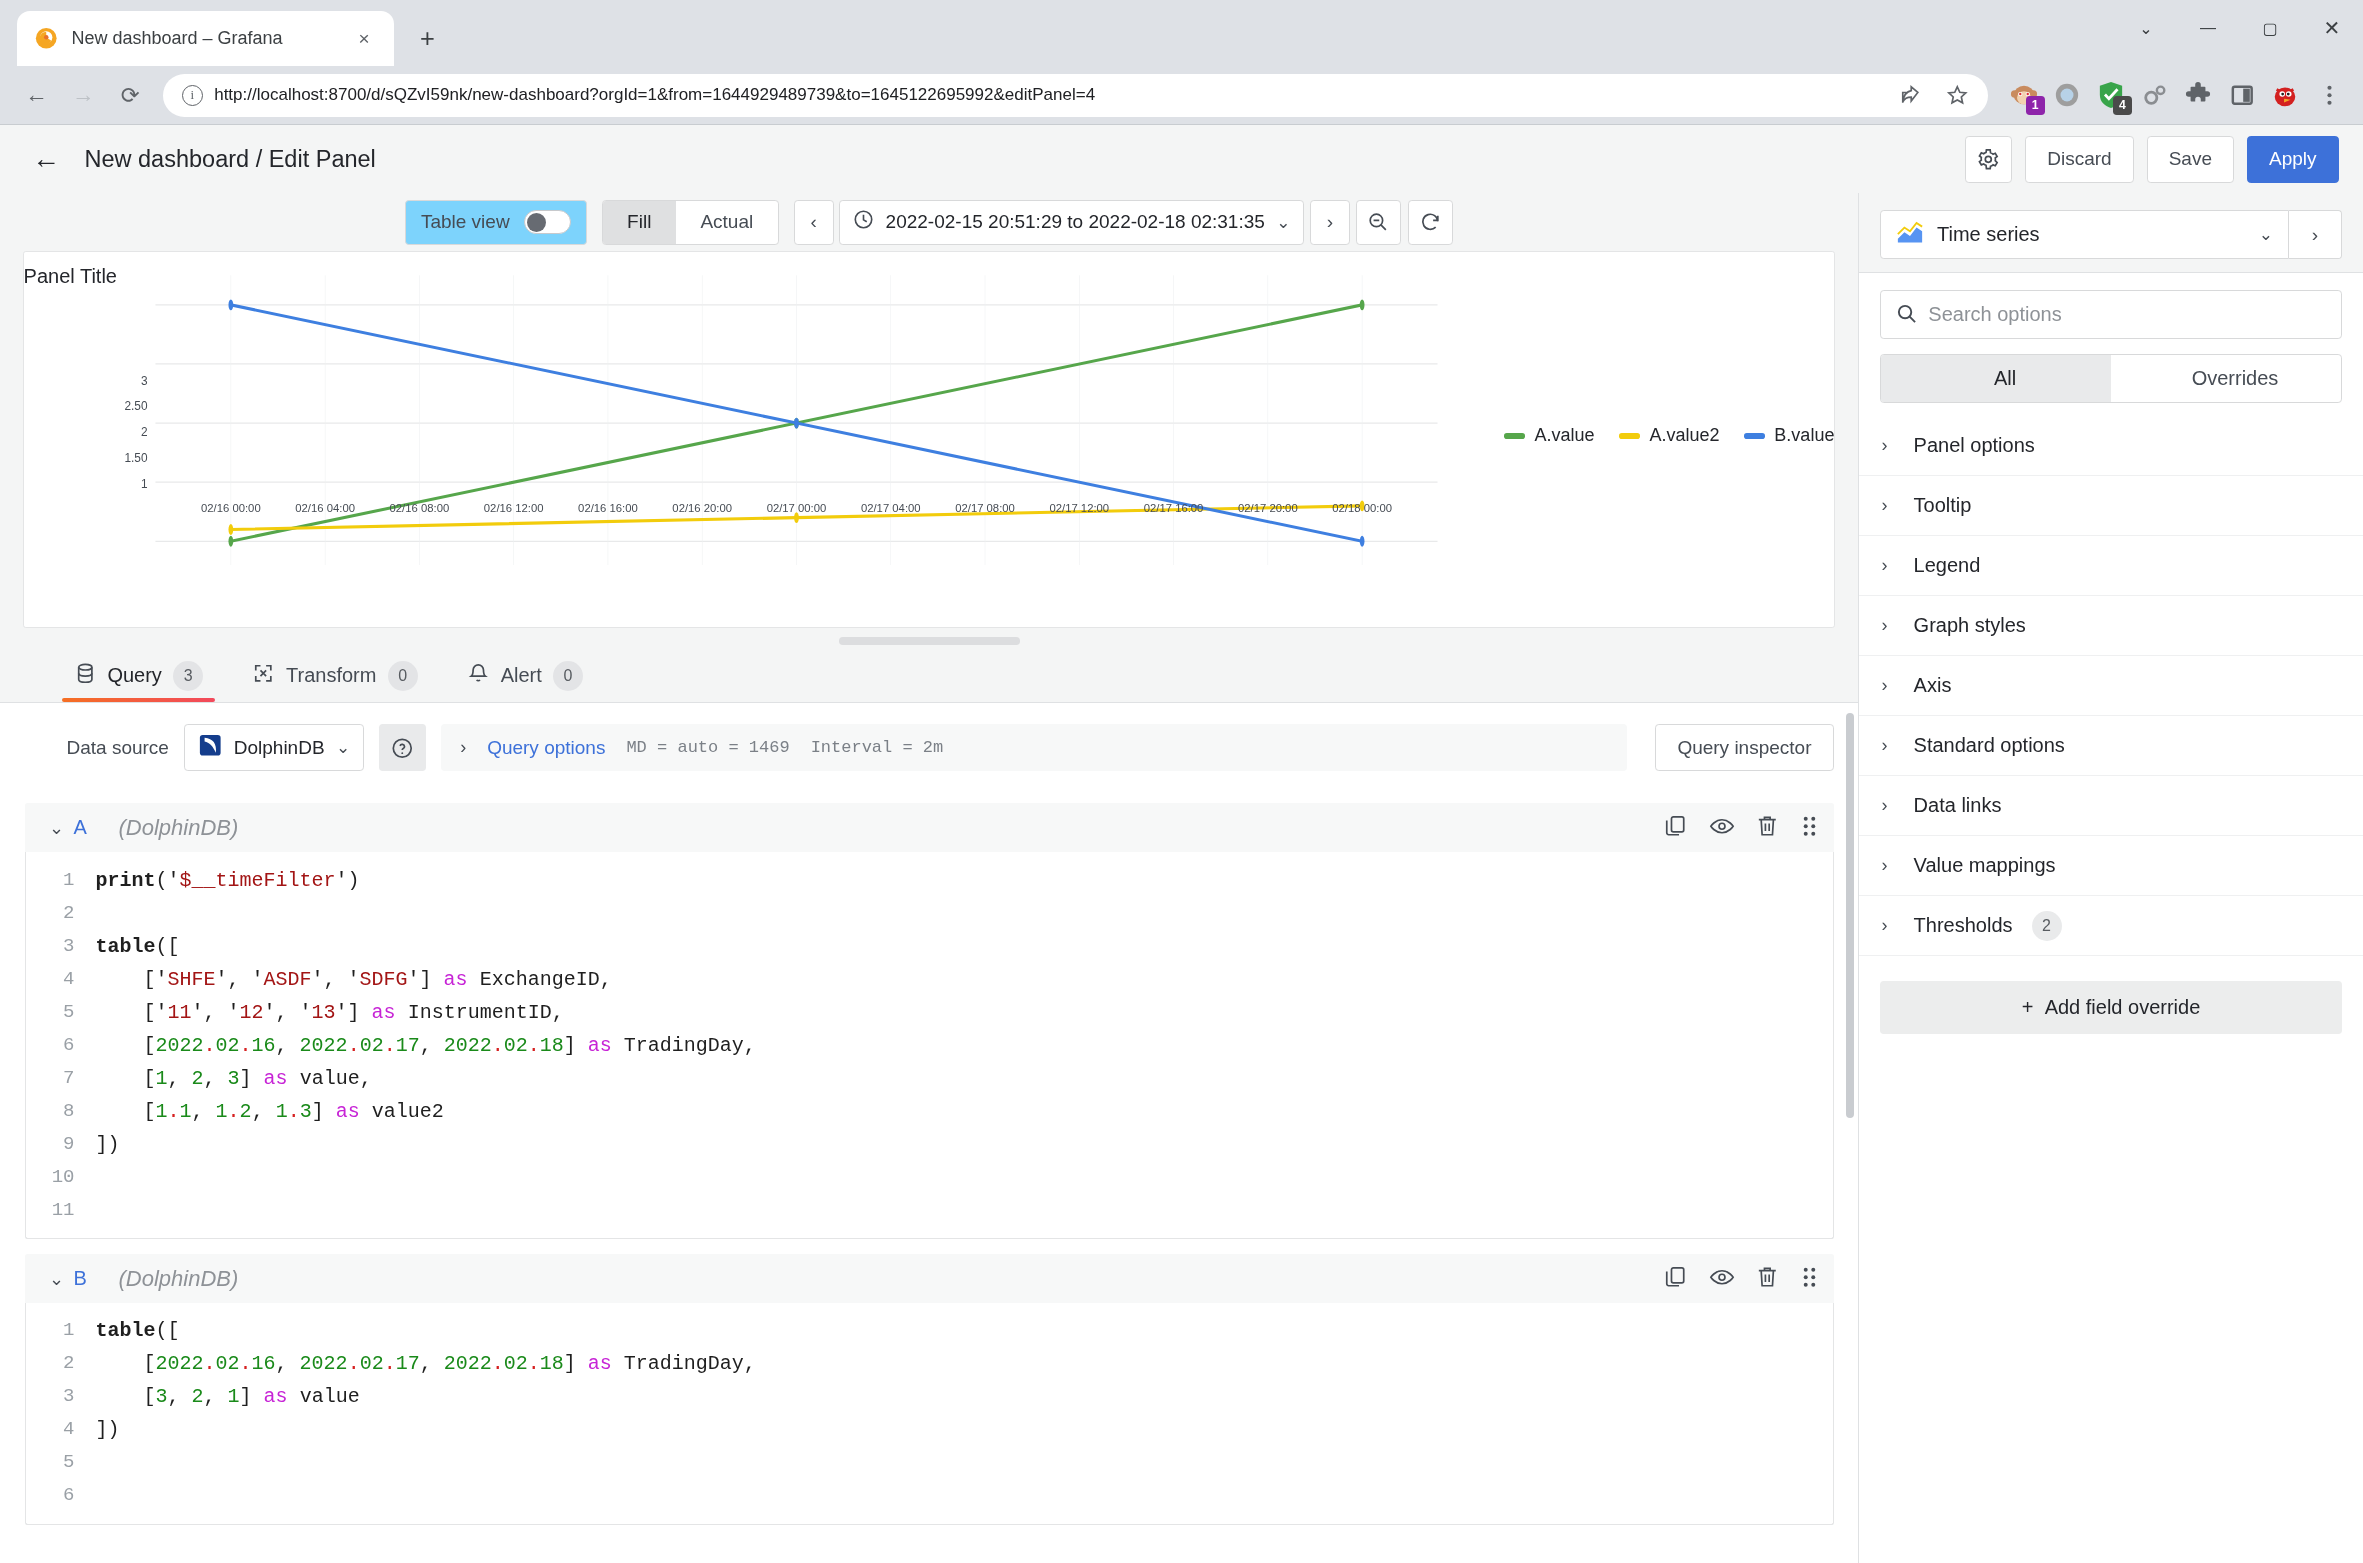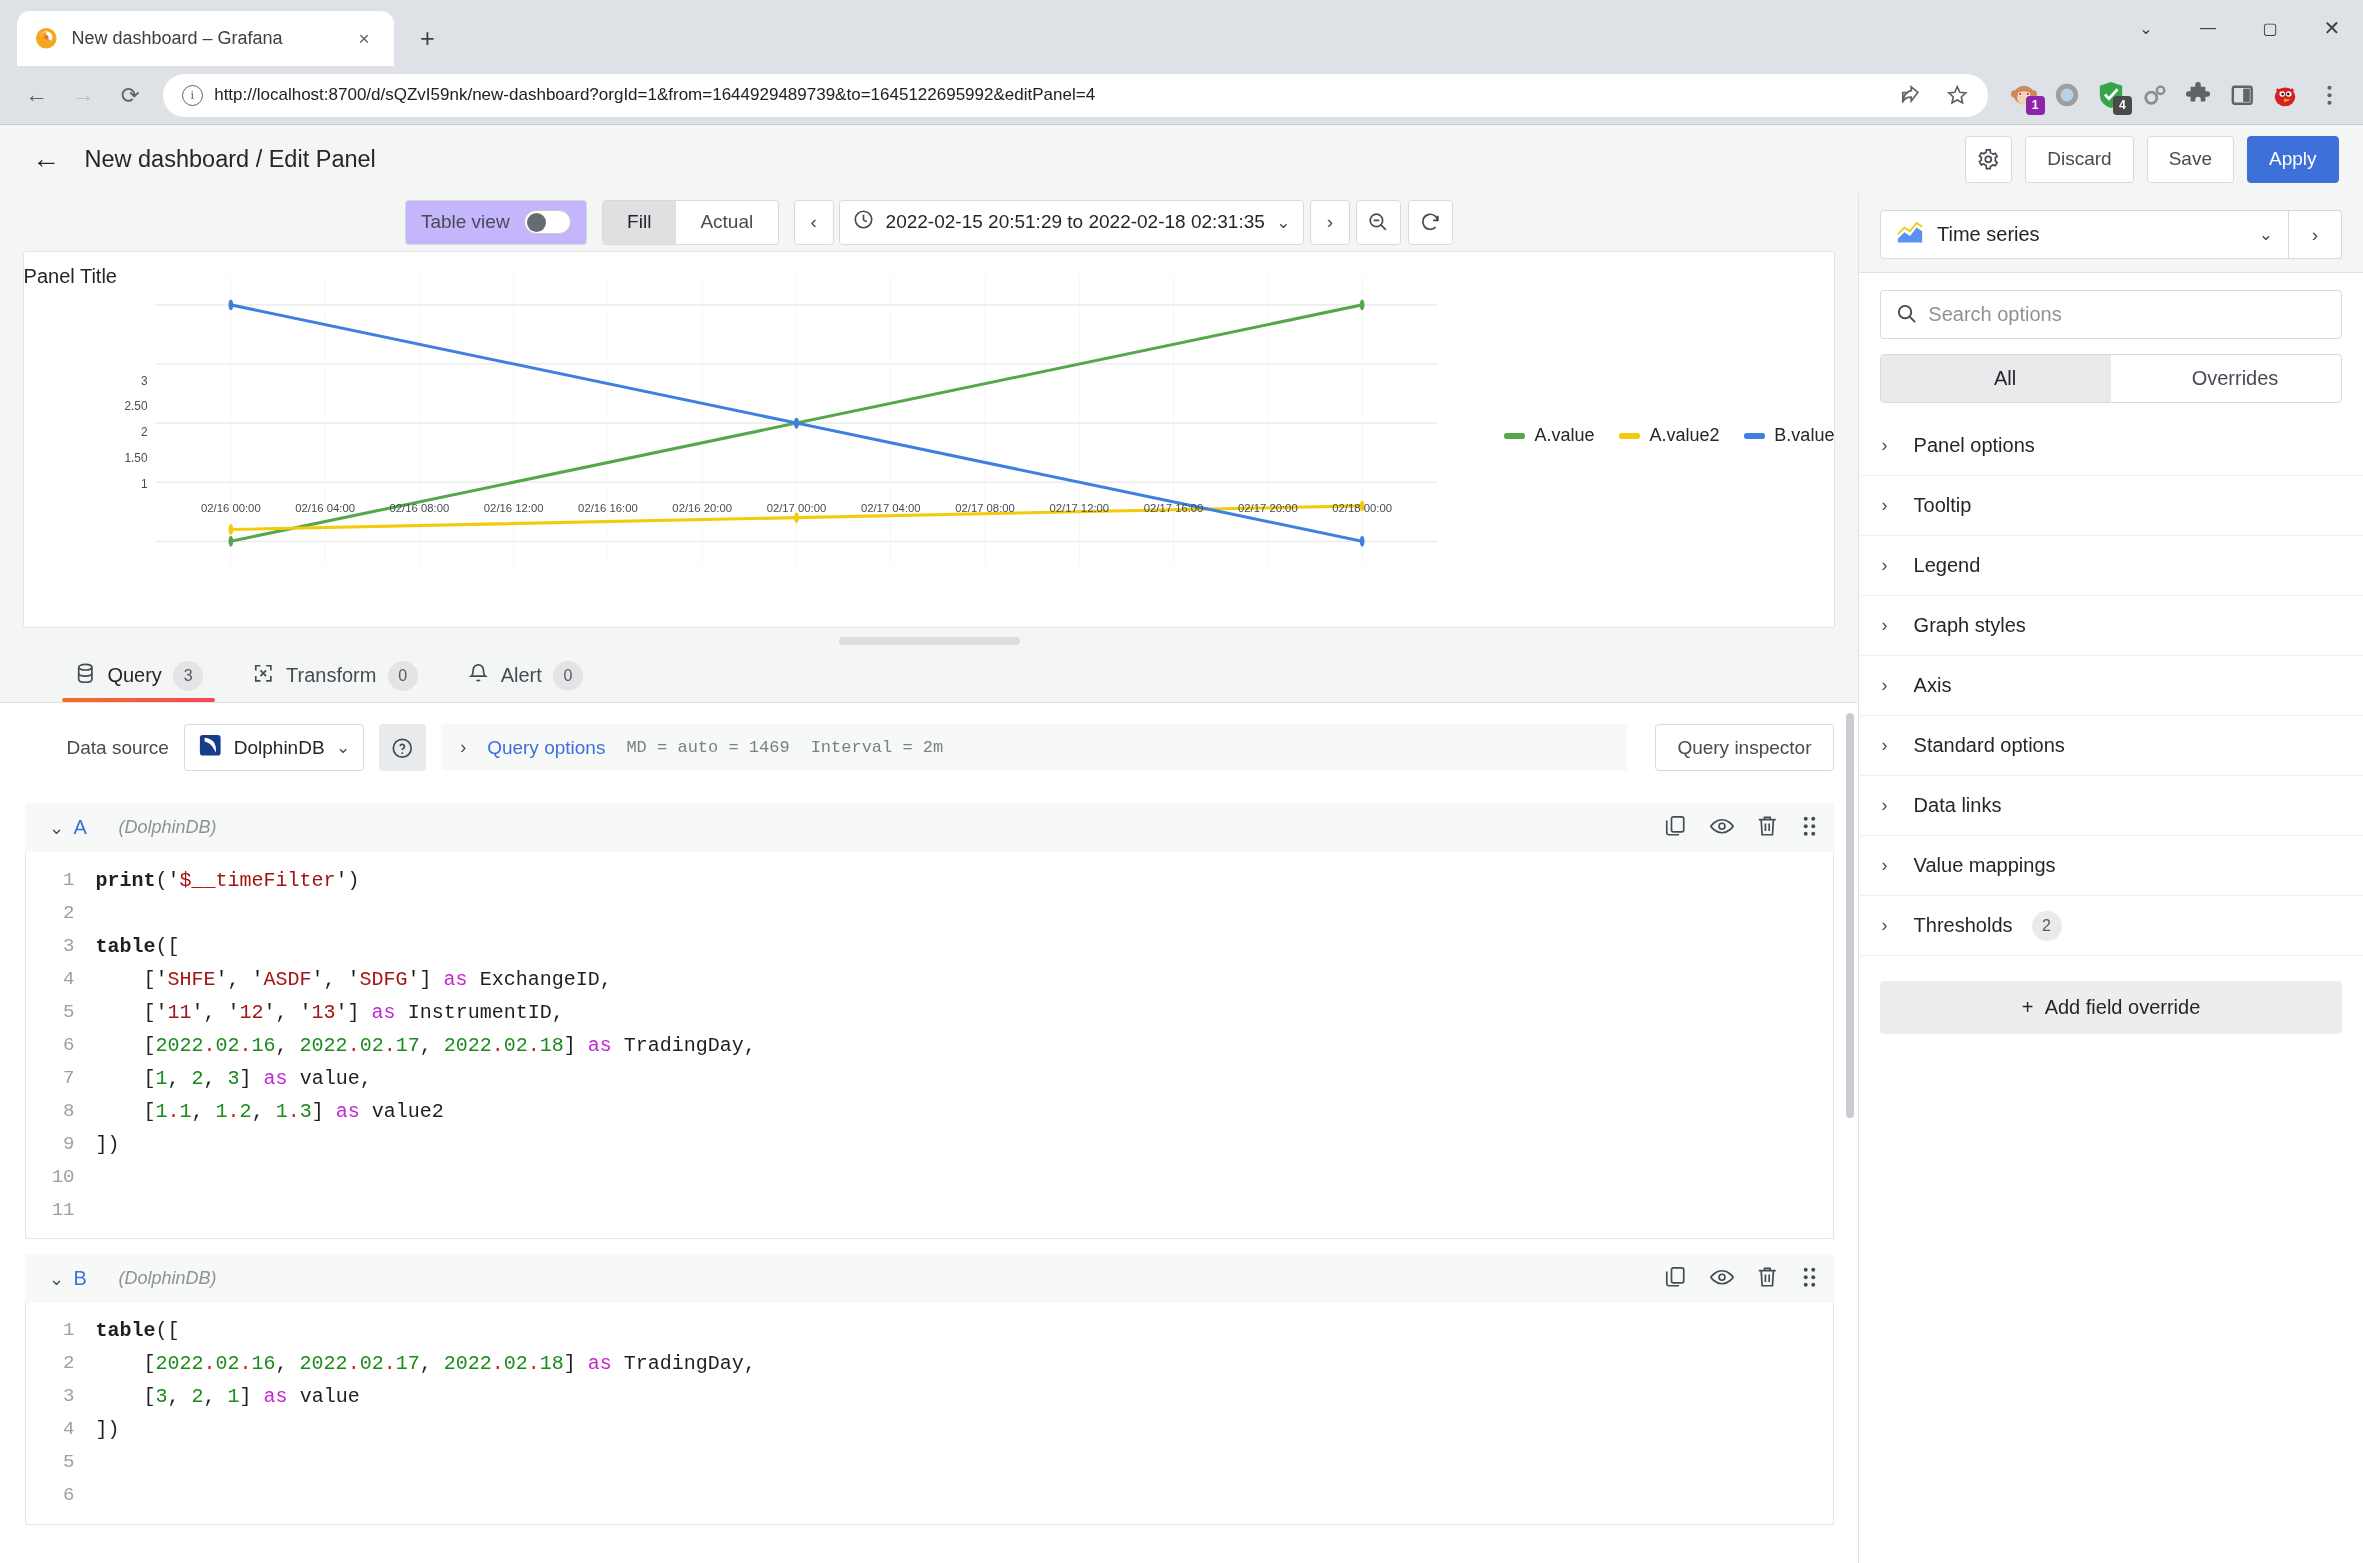--- a/index.html
+++ b/index.html
@@ -107,21 +107,21 @@
 
   .edit-body { flex: 1; display: flex; min-height: 0; padding: 0 0 0 0; }
   .left-col { flex: 1; display: flex; flex-direction: column; min-width: 0; }
 
   
   .panel-toolbar {
     height: 58px; display: flex; align-items: center; justify-content: center;
     gap: 15px; padding: 0 22.6px; position: relative;
   }
   .tableview-box {
-    height: 45px; border: 0.9px solid #d8d9da; background: #c4b5fd; border-radius: 3.8px;
+    height: 45px; border: 0.9px solid #d8d9da; background: #7dd3fc; border-radius: 3.8px;
     display: flex; align-items: center; gap: 14px; padding: 16px 15px;
     font-size: 19px; color: #464c54;
   }
   .switch {
     width: 47px; height: 24.5px; border-radius: 12.2px; border: 0.9px solid #c7c9cc;
     background: #fff; position: relative; flex: 0 0 47px;
   }
   .switch .knob {
     position: absolute; left: 1.9px; top: 1.9px; width: 19px; height: 19px;
     border-radius: 50%; background: #676b72;
@@ -223,21 +223,21 @@
     display: flex; align-items: center; margin-left: 13px;
   }
 
   .query-card { margin: 15px 24.5px 0 24.5px; border-radius: 2.8px; }
   .qhead {
     height: 49px; background: #f7f8f8; display: flex; align-items: center;
     gap: 0; padding: 0 15px; border-radius: 2.8px 2.8px 0 0;
   }
   .qhead-caret { width: 34px; color: #464c54; font-size: 18px; display:flex; align-items:center; justify-content:center;}
   .qhead-letter { color: #3d71d9; font-size: 20px; width: 45px; }
-  .qhead-ds { color: #8e9297; font-size: 18px; font-style: italic; }
+  .qhead-ds { color: #8e9297; font-size: 22px; font-style: italic; }
   .qhead-icons { margin-left: auto; display: flex; align-items: center; gap: 21px; color: #464c54; }
 
   .code-box {
     border: 0.9px solid #e4e5e6; border-top: none; background: #fff;
     padding: 11.3px 0 11.3px 0; border-radius: 0 0 2.8px 2.8px;
   }
   .code-line { display: flex; align-items: flex-start; height: 33px; }
   .ln {
     width: 70px; text-align: right; padding-right: 21px; color: #9aa0a6;
     font-family: "Liberation Mono", monospace; font-size: 19px; flex: 0 0 70px;

